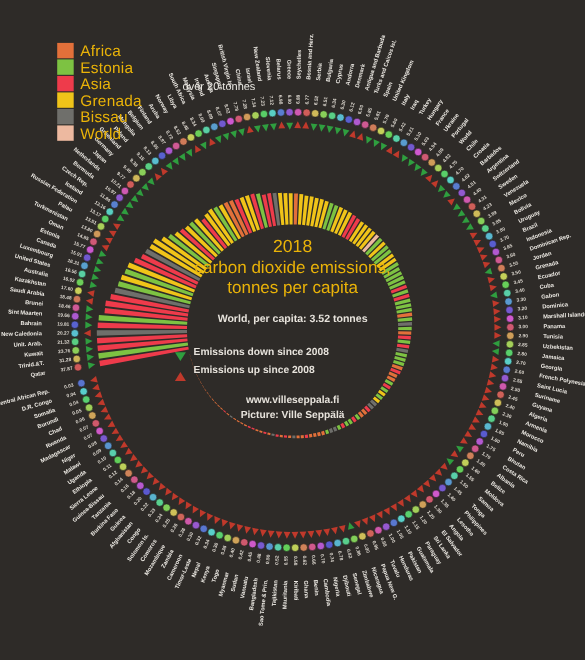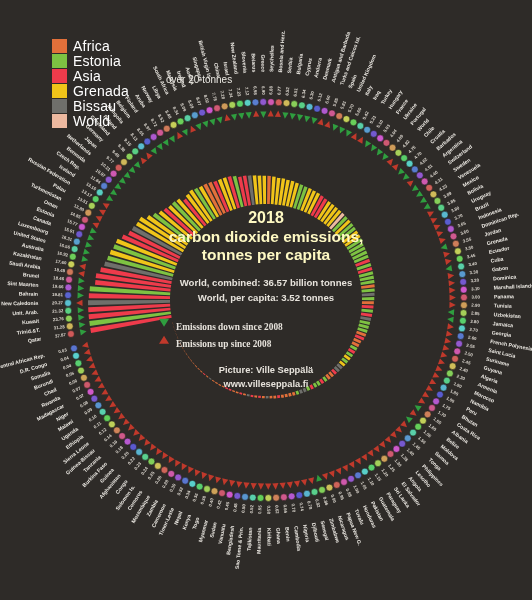--- a/index.html
+++ b/index.html
@@ -8,39 +8,39 @@
     font-family:"Liberation Sans",sans-serif;
     color:#e8e4de;
   }
   #stage{position:absolute;inset:0;}
   svg{position:absolute;top:0;left:0;}
 
   
   #legend{position:absolute;left:52px;top:38px;z-index:40;}
   .lg-row{display:flex;align-items:center;height:15px;}
   .lg-sw{width:15px;height:14px;margin-right:6px;display:block;}
-  .lg-tx{font-size:14px;color:#ffffff;letter-spacing:.2px;line-height:14px;}
+  .lg-tx{font-size:14px;color:#eab308;letter-spacing:.2px;line-height:14px;}
 
   
   #over20{
     position:absolute;left:166px;top:74px;z-index:40;
     font-size:10px;font-weight:normal;color:#eceae4;white-space:nowrap;
   }
 
   
   #center{
     position:absolute;left:266px;top:300px;width:250px;
     transform:translate(-50%,-50%);
     text-align:center;z-index:40;pointer-events:none;
   }
-  #center .ttl{font-size:15.5px;font-weight:bold;line-height:1.22;color:#fef9c3;}
+  #center .ttl{font-size:15.5px;font-weight:normal;line-height:1.22;color:#eab308;}
   #center .ttl .y{display:block;font-size:16px;}
   #center .stats{margin-top:11px;font-size:9.6px;font-weight:bold;line-height:1.55;color:#e7e3dc;}
   #center .keys{margin-top:13px;font-size:9.3px;font-weight:bold;line-height:1.85;color:#e7e3dc;}
-  #center .keys .kr{display:flex;align-items:flex-start;justify-content:flex-start;padding-left:18px;font-family:Liberation Serif, serif;}
+  #center .keys .kr{display:flex;align-items:flex-end;justify-content:flex-start;padding-left:18px;}
   #center .keys .tri{width:0;height:0;margin-right:7px;flex:0 0 auto;}
   #center .keys .dn{border-left:5px solid transparent;border-right:5px solid transparent;border-top:8px solid #2f9e3f;}
   #center .keys .up{border-left:5px solid transparent;border-right:5px solid transparent;border-bottom:8px solid #c0392b;}
   #center .src{margin-top:16px;font-size:9.3px;font-weight:bold;line-height:1.5;color:#e7e3dc;}
   #center .pic{margin-top:11px;font-size:9.3px;font-weight:bold;line-height:1.5;color:#e7e3dc;}
 </style>
 </head>
 <body>
 
 <div id="stage">
@@ -882,32 +882,31 @@
 
   <div id="over20">over 20 tonnes</div>
 
   <div id="center">
     <div class="ttl">
       <span class="y">2018</span>
       <span>carbon dioxide emissions,</span><br>
       <span>tonnes per capita</span>
     </div>
     <div class="stats">
-      <div>World, combined:  36.57 billion tonnes</div>
       <div>World, per capita:  3.52  tonnes</div>
     </div>
     <div class="keys">
       <div class="kr">
         <span class="tri dn"></span>
         <span>Emissions down since 2008</span>
       </div>
       <div class="kr">
         <span class="tri up"></span>
         <span>Emissions up since 2008</span>
       </div>
     </div>
     <div class="pic">
+      <div>www.villeseppala.fi</div>
       <div>Picture: Ville Seppälä</div>
-      <div>www.villeseppala.fi</div>
     </div>
   </div>
 
 </div>
 
 </body></html>

